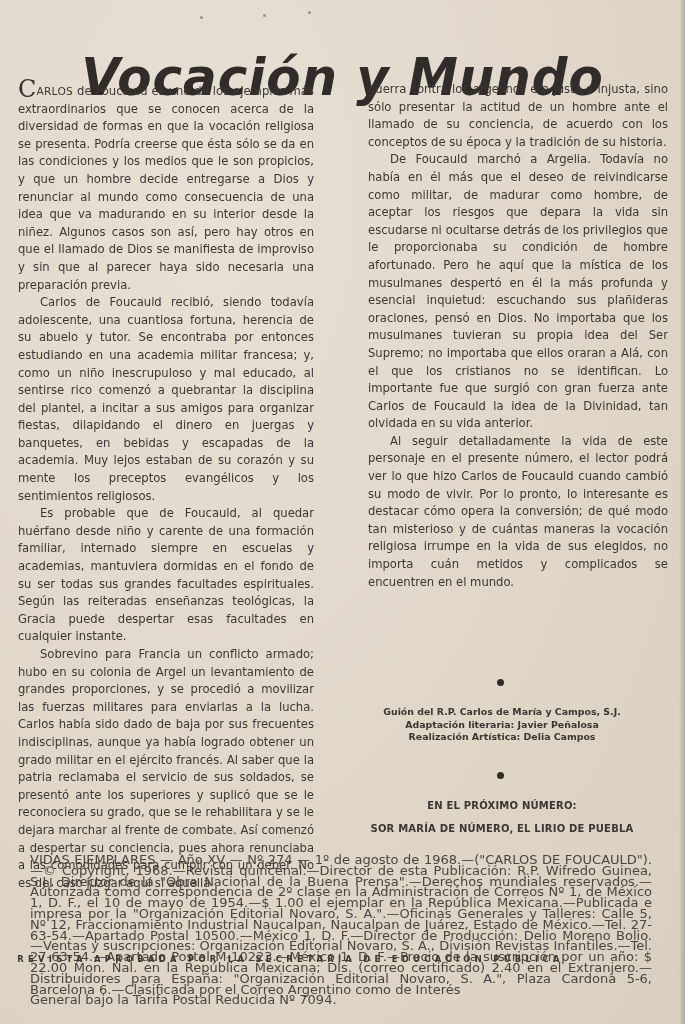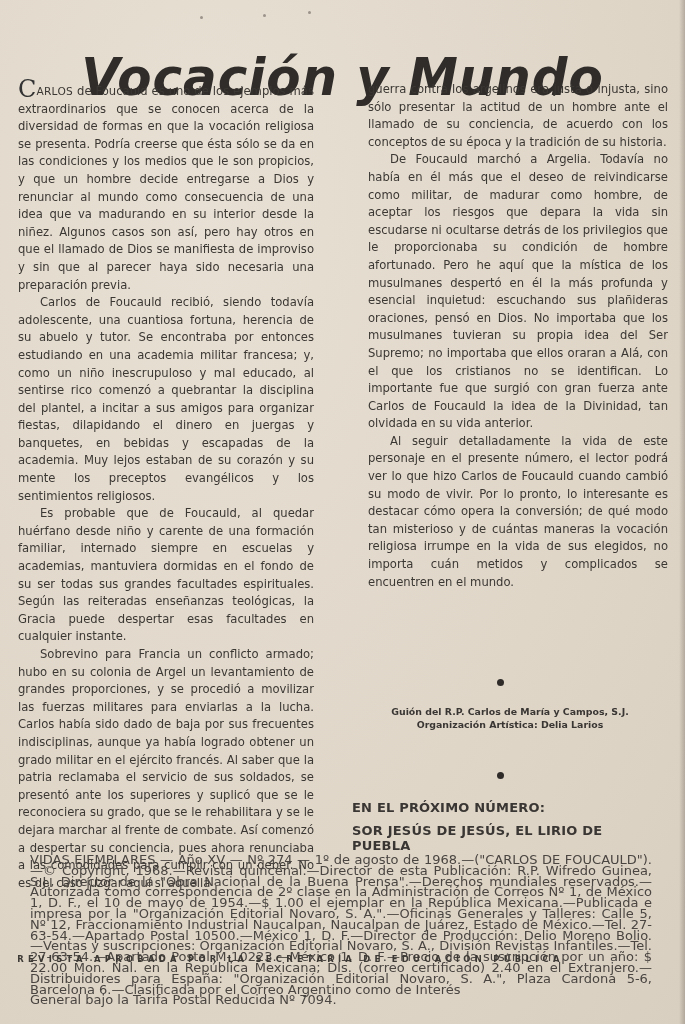--- a/index.html
+++ b/index.html
@@ -31,27 +31,27 @@
   .dropcap {
     font-family: "DejaVu Serif", serif; font-size: 24px; line-height: 17px;
     color: #333; vertical-align: -2px;
   }
   .small-caps { font-size: 10.6px; letter-spacing: 0.3px; }
   .dot {
     width: 7px; height: 7px; border-radius: 50%; background: #2e2b29;
     position: absolute;
   }
   .credits {
-    position: absolute; left: 360px; width: 300px; top: 706px; text-align: center;
+    position: absolute; left: 352px; width: 300px; top: 706px; text-align: center;
     font-family: "DejaVu Sans", sans-serif; font-weight: bold; font-size: 9.4px;
     line-height: 12.7px; color: #3a3633;
   }
   .next {
-    position: absolute; left: 352px; width: 300px; 
-    font-family: "DejaVu Sans", sans-serif; font-weight: bold; font-size: 13px;
+    position: absolute; left: 352px; width: 300px; text-align: center;
+    font-family: "DejaVu Sans", sans-serif; font-weight: bold; font-size: 10px;
     color: #3a3633; letter-spacing: 0.2px;
   }
   .imprint {
     position: absolute; left: 30px; width: 622px; top: 855px;
     font-family: "DejaVu Sans", sans-serif; font-size: 13px; line-height: 10.8px;
     color: #4a4541; text-align: justify; text-align-last: left;
   }
   .imprint .last { text-align: right; display: block; padding-right: 197px; }
   .approval {
     position: absolute; left: 0; width: 581px; top: 954px; text-align: center;
@@ -81,27 +81,28 @@
   <div class="col right">
     <p class="first">guerra contra los argelinos era justa o injusta, sino sólo presentar la actitud de un hombre ante el llamado de su conciencia, de acuerdo con los conceptos de su época y la tradición de su historia.</p>
     <p>De Foucauld marchó a Argelia. Todavía no había en él más que el deseo de reivindicarse como militar, de madurar como hombre, de aceptar los riesgos que depara la vida sin escudarse ni ocultarse detrás de los privilegios que le proporcionaba su condición de hombre afortunado. Pero he aquí que la mística de los musulmanes despertó en él la más profunda y esencial inquietud: escuchando sus plañideras oraciones, pensó en Dios. No importaba que los musulmanes tuvieran su propia idea del Ser Supremo; no importaba que ellos oraran a Alá, con el que los cristianos no se identifican. Lo importante fue que surgió con gran fuerza ante Carlos de Foucauld la idea de la Divinidad, tan olvidada en su vida anterior.</p>
     <p>Al seguir detalladamente la vida de este personaje en el presente número, el lector podrá ver lo que hizo Carlos de Foucauld cuando cambió su modo de vivir. Por lo pronto, lo interesante es destacar cómo opera la conversión; de qué modo tan misterioso y de cuántas maneras la vocación religiosa irrumpe en la vida de sus elegidos, no importa cuán metidos y complicados se encuentren en el mundo.</p>
   </div>
 
   <div class="dot" style="left:497px; top:679px;"></div>
 
   <div class="credits">
     <div>Guión del R.P. Carlos de María y Campos, S.J.</div>
-    <div>Organización Artística: Delia Larios</div>
+    <div>Adaptación literaria: Javier Peñalosa</div>
+    <div>Realización Artística: Delia Campos</div>
   </div>
 
   <div class="dot" style="left:497px; top:772px;"></div>
 
   <div class="next" style="top:800px;">EN EL PRÓXIMO NÚMERO:</div>
-  <div class="next" style="top:823px;">SOR JESÚS DE JESÚS, EL LIRIO DE PUEBLA</div>
+  <div class="next" style="top:823px;">SOR MARÍA DE NÚMERO, EL LIRIO DE PUEBLA</div>
 
   <div class="imprint">
     <span>VIDAS EJEMPLARES — Año XV — Nº 274 — 1º de agosto de 1968.—("CARLOS DE FOUCAULD").—© Copyright, 1968.—Revista quincenal.—Director de esta Publicación: R.P. Wifredo Guinea, S.J., Director de la "Obra Nacional de la Buena Prensa".—Derechos mundiales reservados.—Autorizada como correspondencia de 2º clase en la Administración de Correos Nº 1, de México 1, D. F., el 10 de mayo de 1954.—$ 1.00 el ejemplar en la República Mexicana.—Publicada e impresa por la "Organización Editorial Novaro, S. A.".—Oficinas Generales y Talleres: Calle 5, Nº 12, Fraccionamiento Industrial Naucalpan, Naucalpan de Juárez, Estado de México.—Tel. 27-63-54.—Apartado Postal 10500.—México 1, D. F.—Director de Producción: Delio Moreno Bolio.—Ventas y suscripciones: Organización Editorial Novaro, S. A., División Revistas Infantiles.—Tel. 27-63-54.—Apartado Postal M-10223.—México 1, D. F.—Precio de la suscripción por un año: $ 22.00 Mon. Nal. en la República Mexicana; Dls. (correo certificado) 2.40 en el Extranjero.—Distribuidores para España: "Organización Editorial Novaro, S. A.", Plaza Cardona 5-6, Barcelona 6.—Clasificada por el Correo Argentino como de Interés</span>
     <span class="last">General bajo la Tarifa Postal Reducida Nº 7094.</span>
   </div>
 
   <div class="approval">REVISTA APROBADA POR LA SECRETARÍA DE EDUCACIÓN PÚBLICA</div>
 
   <div class="speck" style="left:263px; top:14px;"></div>
   <div class="speck" style="left:200px; top:16px;"></div>

